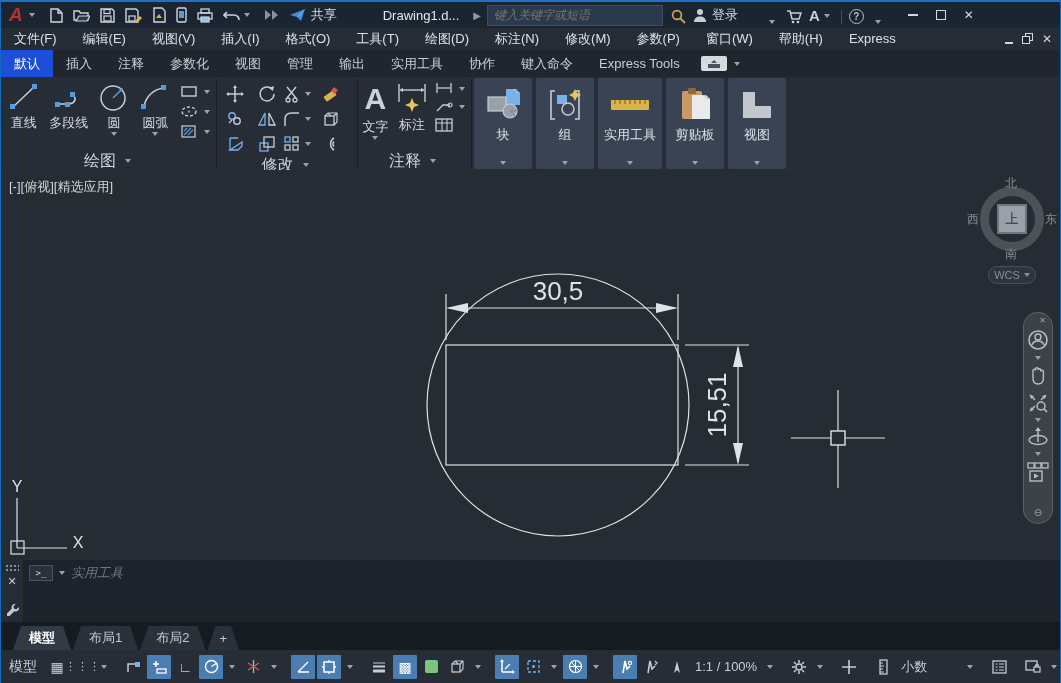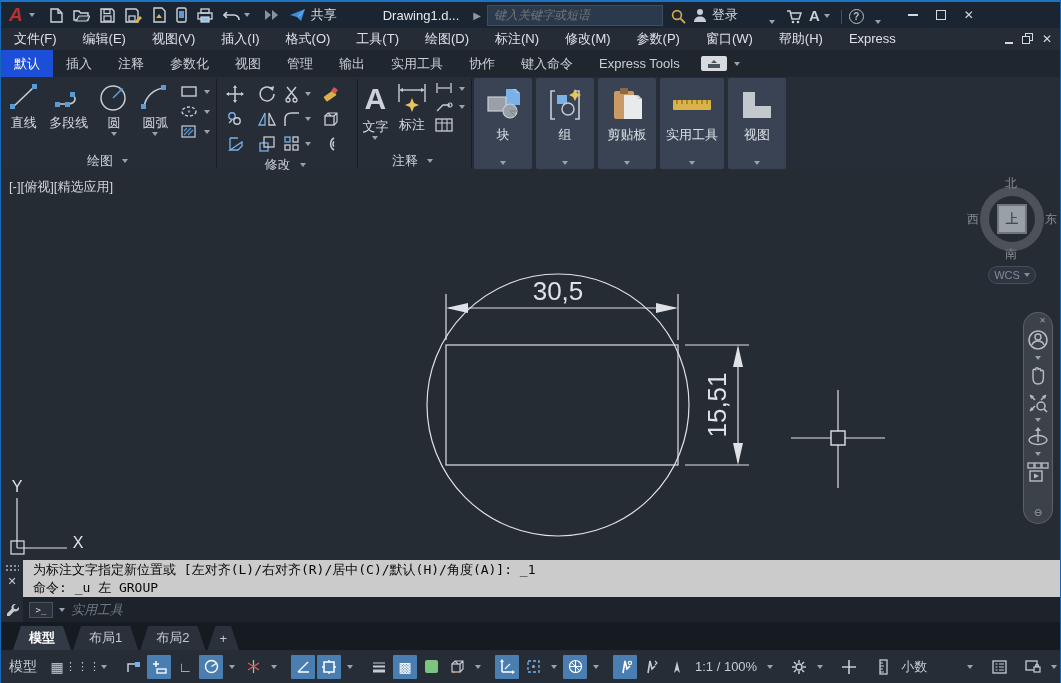--- a/index.html
+++ b/index.html
@@ -57,21 +57,21 @@
   .rtab.active { background:#1d4ed8; color:#ffffff; }
   .panel-toggle { display:flex; align-items:center; margin-left:8px; gap:3px; }
   .panel-toggle .btn { width:26px; height:15px; background:#d7dade; border-radius:2px;
                        display:flex; align-items:center; justify-content:center; }
 
   
   .ribbon { height:93px; background:#262d37; display:flex; flex:0 0 93px; padding:0 2px; }
   .rpanel { display:flex; flex-direction:column; position:relative; }
   .rpanel .content { flex:1; display:flex; align-items:flex-start; }
   .rpanel .plabel { height:18px; display:flex; align-items:center; justify-content:center;
-                    gap:5px; color:#cdd2d8; font-size:13px; }
+                    gap:5px; color:#cdd2d8; font-size:16px; }
   .rdivider { width:1px; background:#181d24; margin:2px 0; }
   .bigbtn { width:47px; display:flex; flex-direction:column; align-items:center; padding-top:5px; }
   .bigbtn .blabel { color:#d6dade; font-size:13px; margin-top:2px; white-space:nowrap; }
   .smallcol { display:flex; flex-direction:column; gap:5px; padding:7px 2px 0 4px; }
   .smallrow { display:flex; align-items:center; gap:2px; }
   .mod-grid { display:grid; grid-template-columns:repeat(4,32px); grid-auto-rows:25px;
               align-items:center; justify-items:center; padding-top:4px; margin:0 2px; }
   .mcell { display:flex; align-items:center; }
   .atext { font-size:30px; color:#ccd1d7; font-weight:bold; line-height:34px; }
   
@@ -512,40 +512,40 @@
           <svg width="36" height="36" viewBox="0 0 36 36">
             <path d="M8 4H4v28h4M28 4h4v28h-4" fill="none" stroke="#c8cdd4" stroke-width="1.6"></path>
             <rect x="10" y="8" width="10" height="9" fill="#7ab1e8"></rect>
             <circle cx="21" cy="22" r="6" fill="none" stroke="#c8cdd4" stroke-width="1.4"></circle>
             <path d="M28 2l2 4 4 2-4 2-2 4-2-4-4-2 4-2z" fill="#e8c75a"></path>
           </svg>
         </span>
       <span class="clabel">组</span>
       <span class="caret sm ccaret"></span>
     </div>
+    <div class="cpanel wide">
+      <span class="cicon">
+          <svg width="44" height="30" viewBox="0 0 44 30">
+            <rect x="3" y="10" width="38" height="10" rx="1" fill="#d9b24a"></rect>
+            <path d="M7 10v4M12 10v4M17 10v4M22 10v4M27 10v4M32 10v4M37 10v4" stroke="#8a6d22" stroke-width="1.2"></path>
+          </svg>
+        </span>
+      <span class="clabel">实用工具</span>
+      <span class="caret sm ccaret"></span>
+    </div>
     <div class="cpanel">
       <span class="cicon">
           <svg width="34" height="36" viewBox="0 0 34 36">
             <rect x="4" y="4" width="20" height="28" rx="2" fill="#c99a66"></rect>
             <rect x="10" y="1" width="8" height="6" rx="1" fill="#8a6a42"></rect>
             <path d="M14 8h14l4 4v20H14z" fill="#e8eaec"></path>
             <path d="M24 8h4v4h4" fill="#c2c6ca"></path>
           </svg>
         </span>
       <span class="clabel">剪贴板</span>
-      <span class="caret sm ccaret"></span>
-    </div>
-    <div class="cpanel wide">
-      <span class="cicon">
-          <svg width="44" height="30" viewBox="0 0 44 30">
-            <rect x="3" y="10" width="38" height="10" rx="1" fill="#d9b24a"></rect>
-            <path d="M7 10v4M12 10v4M17 10v4M22 10v4M27 10v4M32 10v4M37 10v4" stroke="#8a6d22" stroke-width="1.2"></path>
-          </svg>
-        </span>
-      <span class="clabel">实用工具</span>
       <span class="caret sm ccaret"></span>
     </div>
     <div class="cpanel">
       <span class="cicon">
           <svg width="36" height="34" viewBox="0 0 36 34">
             <path d="M4 4h12v14h16v12H4z" fill="#c3c8cd"></path>
           </svg>
         </span>
       <span class="clabel">视图</span>
       <span class="caret sm ccaret"></span>
@@ -638,24 +638,20 @@
 
   <div class="cmdline">
     <div class="cmd-left">
       <span class="grip"></span>
       <span class="cmd-x">✕</span>
       <svg class="cmd-wrench" width="13" height="14" viewBox="0 0 13 14">
           <path d="M9 1a3.5 3.5 0 0 0-3.3 4.7L1 10.4V13h2.6l4.7-4.7A3.5 3.5 0 0 0 12.9 4L10.5 6.3 8 5.8 7.5 3.3 9.8 1z" fill="#c3c9d0"></path>
         </svg>
     </div>
     <div class="cmd-main">
-      <div class="cmd-history">
-        <div>为标注文字指定新位置或 [左对齐(L)/右对齐(R)/居中(C)/默认(H)/角度(A)]: _1</div>
-        <div>命令: _u 左 GROUP</div>
-      </div>
       <div class="cmd-input">
         <span class="prompt-box">&gt;_</span>
         <span class="caret sm" style="margin:0"></span>
         <span class="cmd-placeholder">实用工具</span>
       </div>
     </div>
   </div>
 
   <div class="tabrow">
     <span class="ltab active">模型</span>

